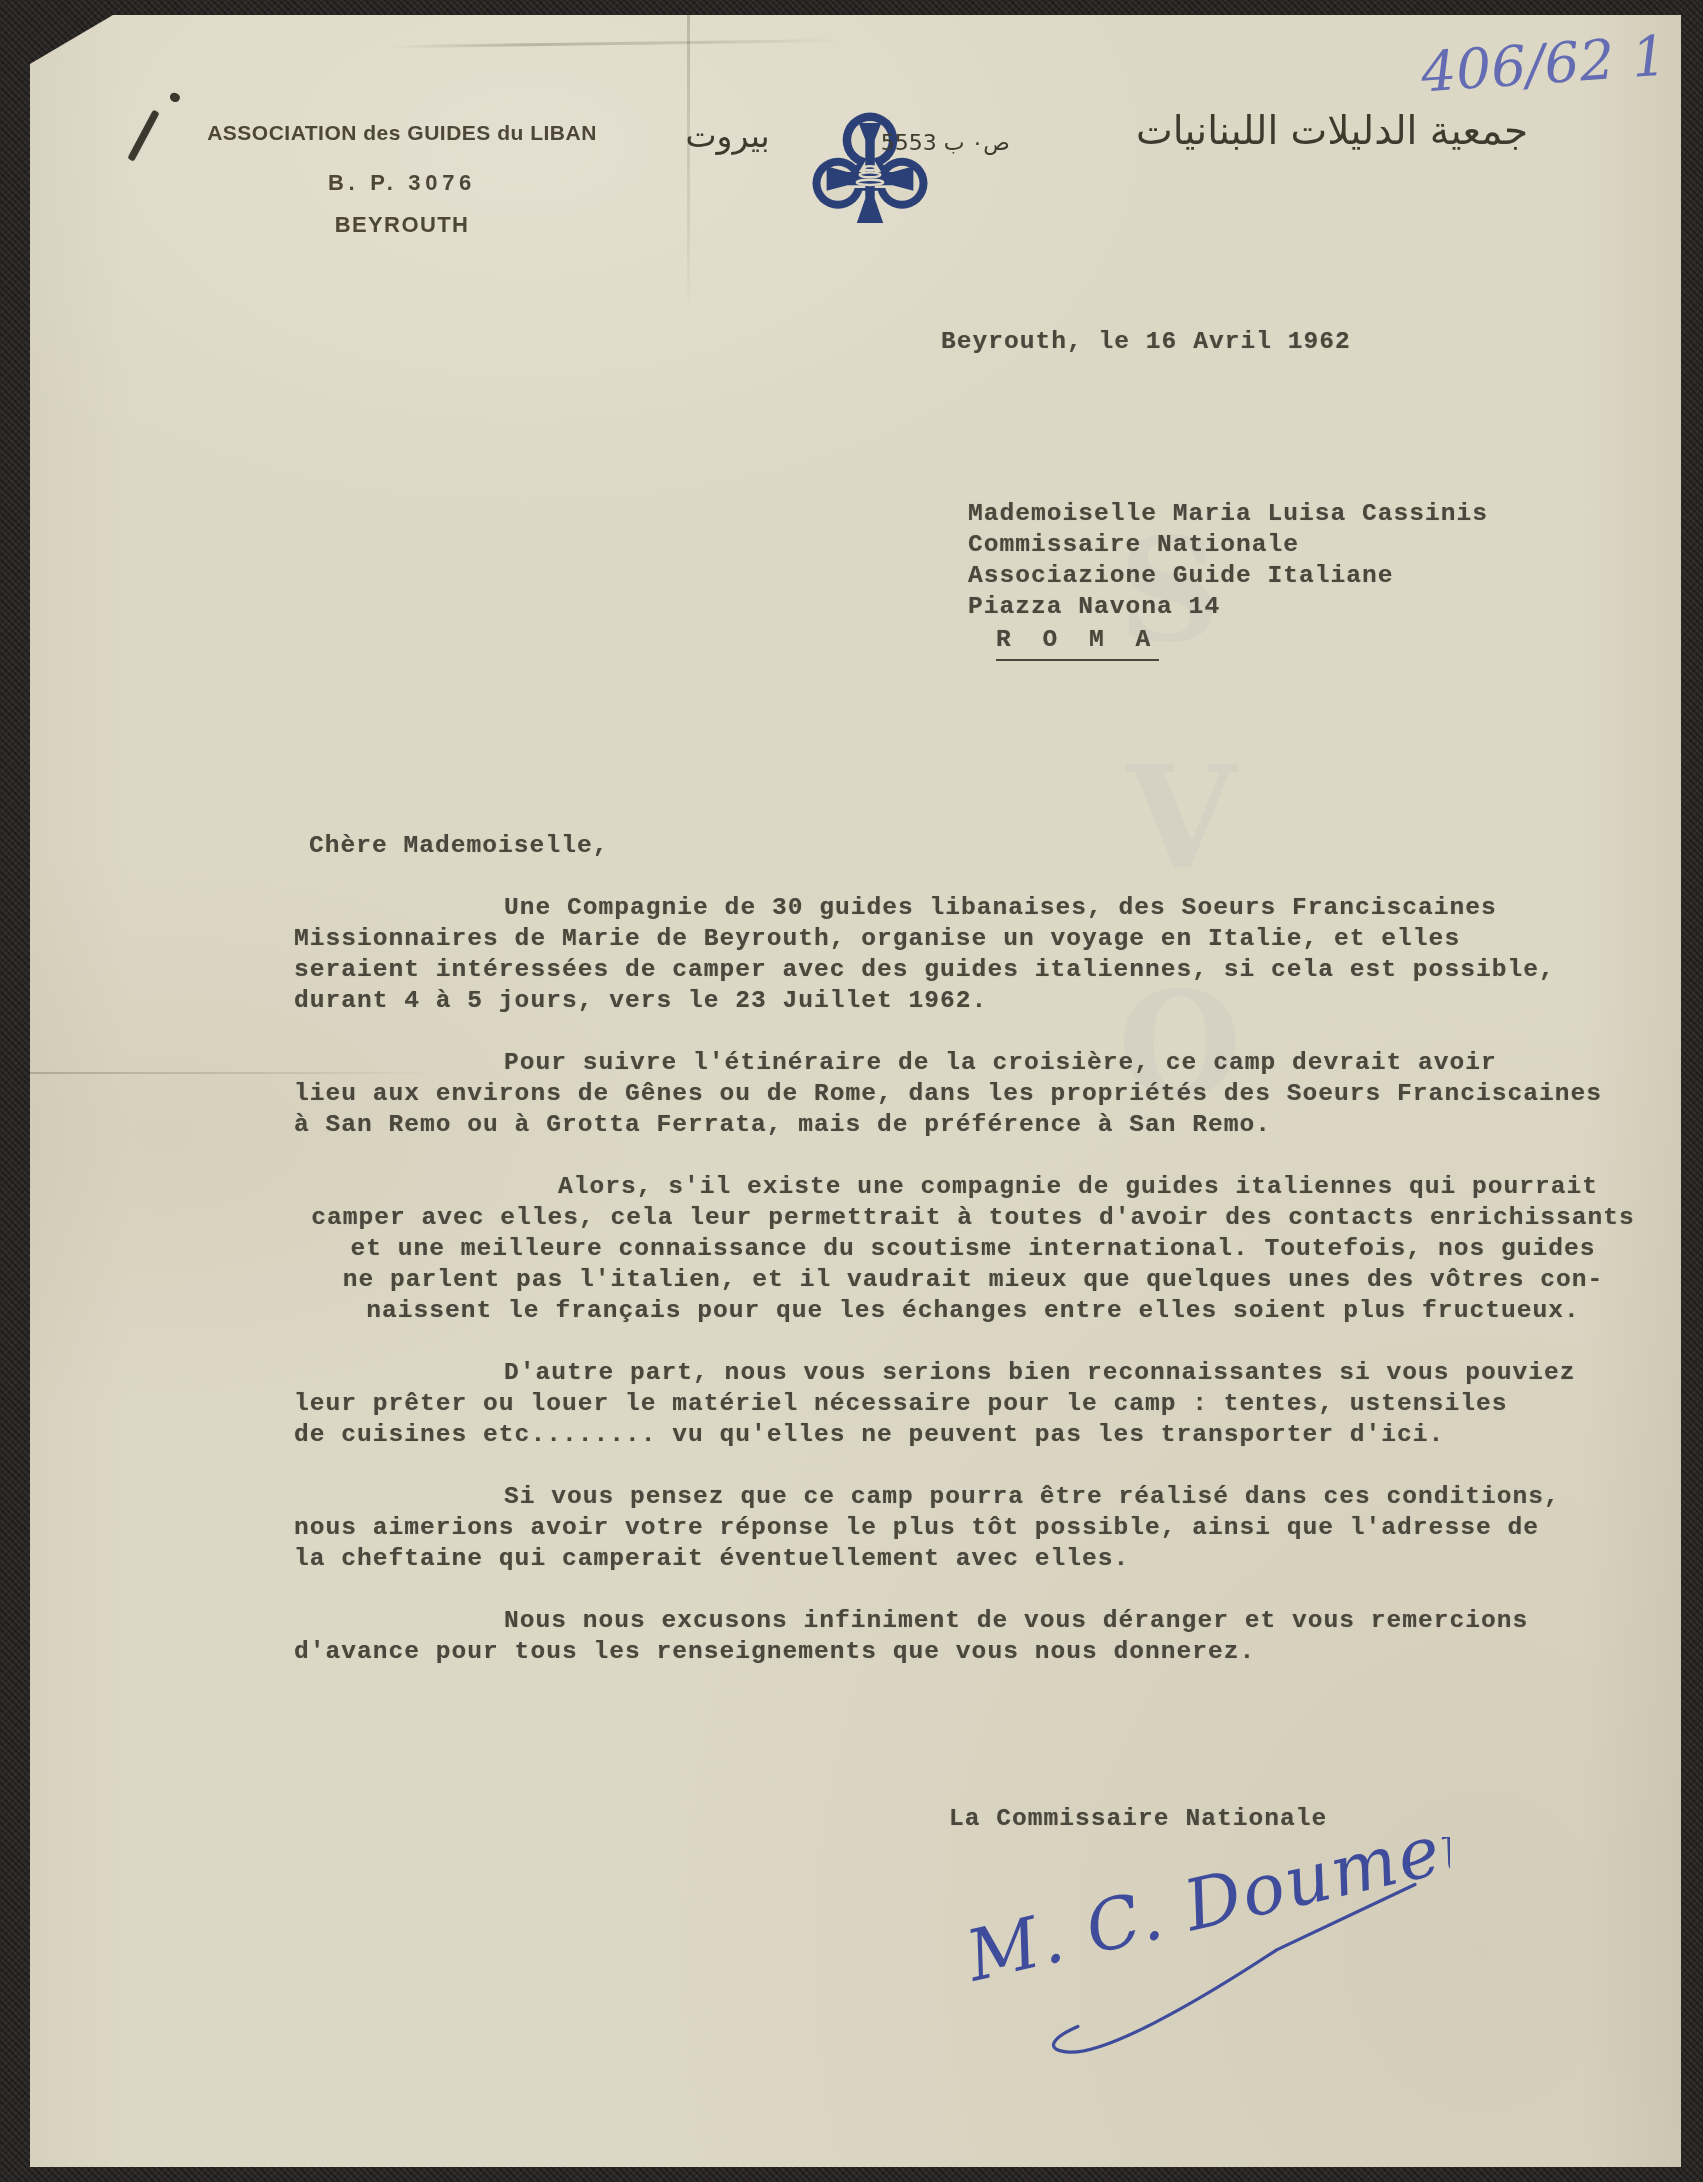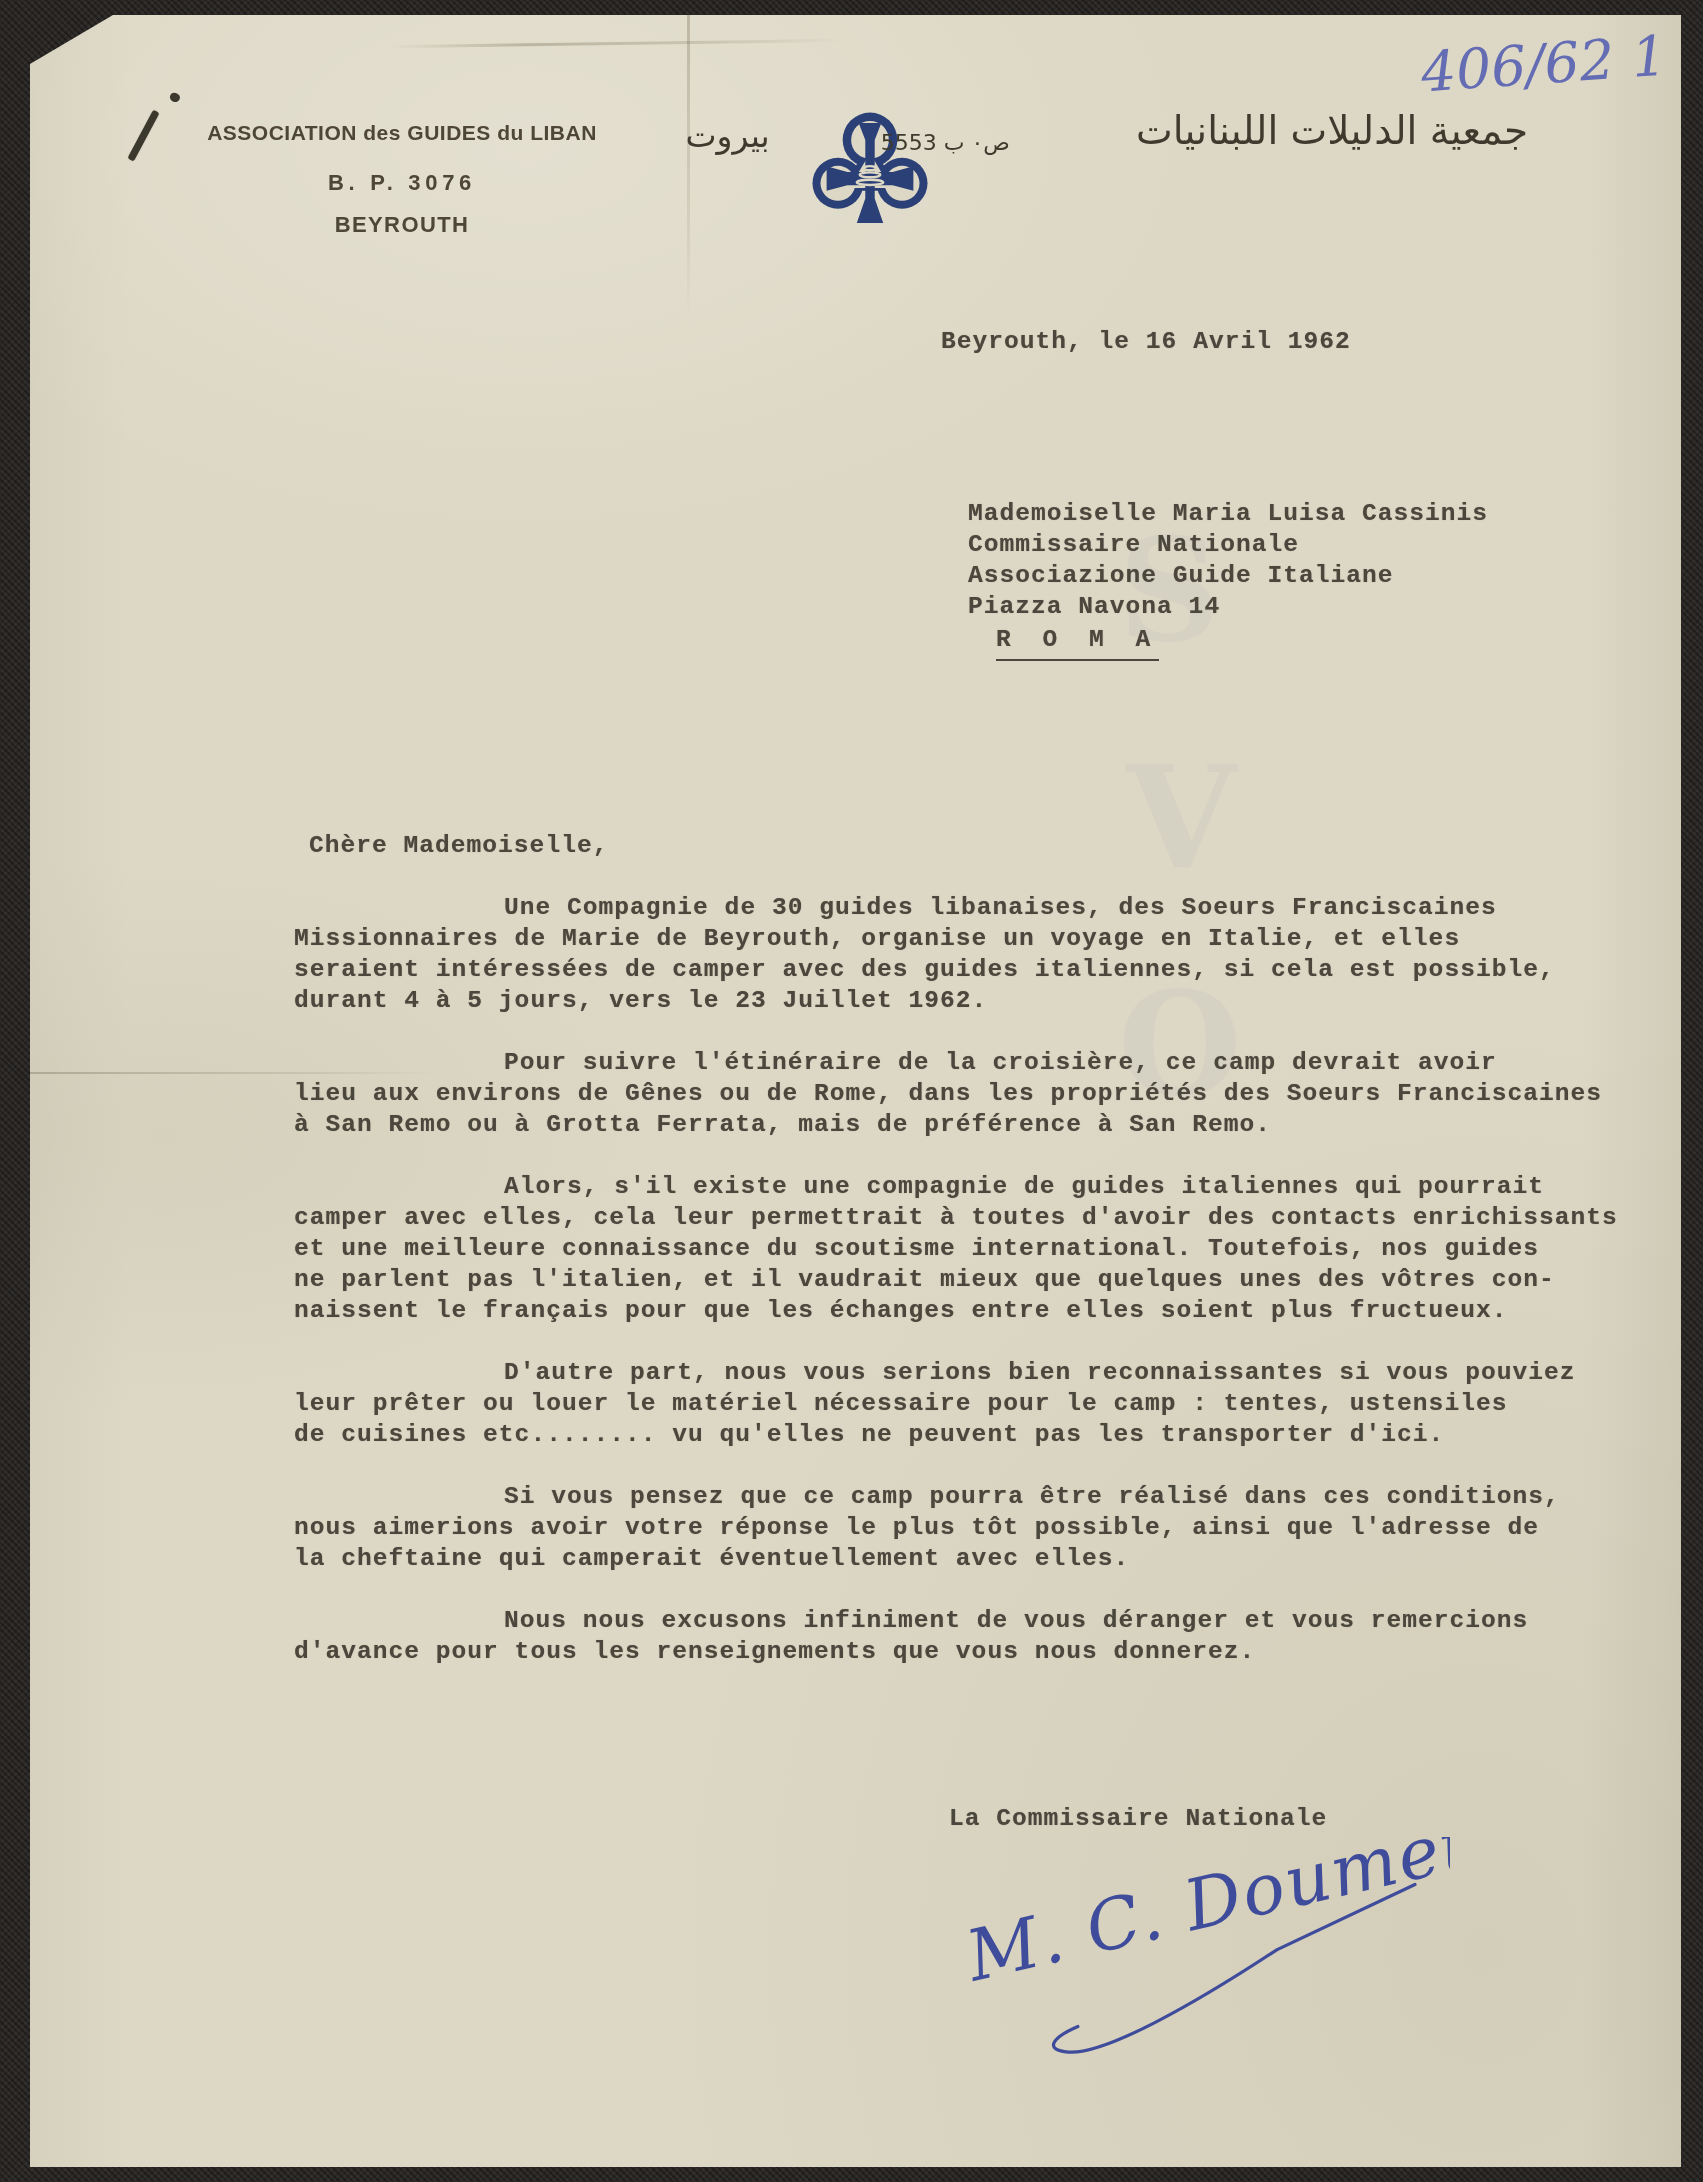--- a/index.html
+++ b/index.html
@@ -63,21 +63,21 @@
     color:#4b473d; font-size:24.6px; line-height:31px; letter-spacing:1px;
     text-shadow:0 0 0.9px rgba(75,71,61,.45);}
   .dateline{position:absolute; left:911px; top:311px; white-space:pre;}
   .recipient{position:absolute; left:938px; top:483px; white-space:pre;}
   .recipient-city{position:absolute; left:938px; top:609px; white-space:pre;}
   .recipient-city span{letter-spacing:8.5px; border-bottom:2.8px solid #4b473d; padding-bottom:6px;margin-left:28px;}
   .salutation{position:absolute; left:279px; top:815px; white-space:pre;}
   .body-text{position:absolute; left:264px; top:877px; width:1358px;}
   .body-text p{margin:31px 0 0 0; white-space:pre; text-indent:210px;}
   .body-text p:first-child{margin-top:0;}
-  .body-text p.gap-lg{}
+  .body-text p.gap-lg{text-align:center;}
   .closing{position:absolute; left:919px; top:1788px; white-space:pre;}
   .signature{position:absolute; left:904px; top:1822px; width:516px; height:237px;}
 </style>
 </head>
 <body>
 
 <div class="paper">
 
   <div class="crease crease-top"></div>
   <div class="crease crease-vert"></div>

